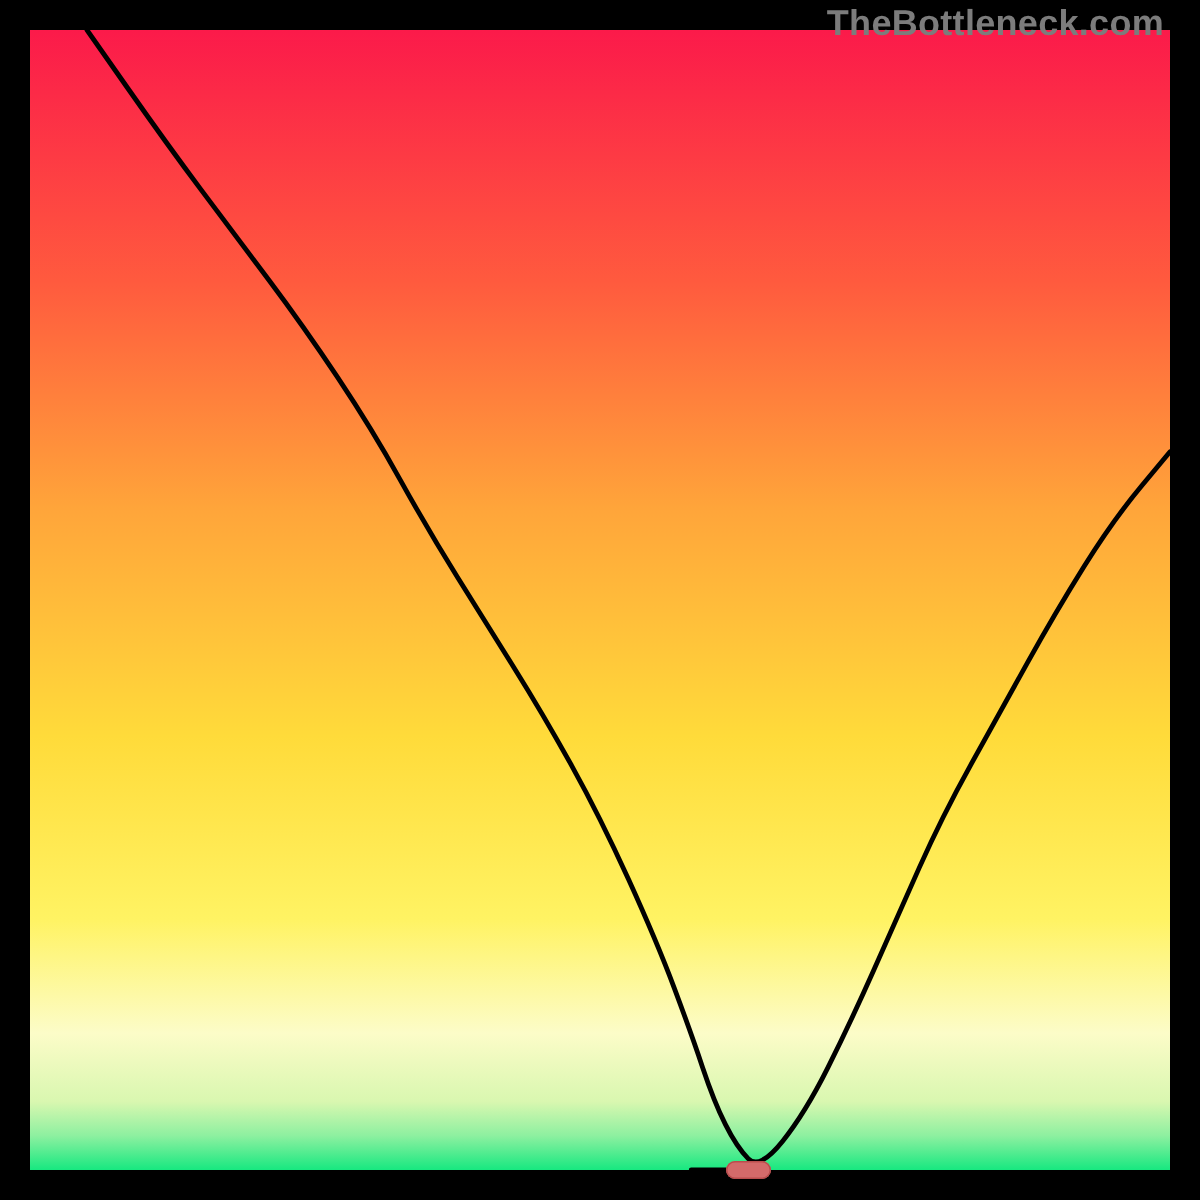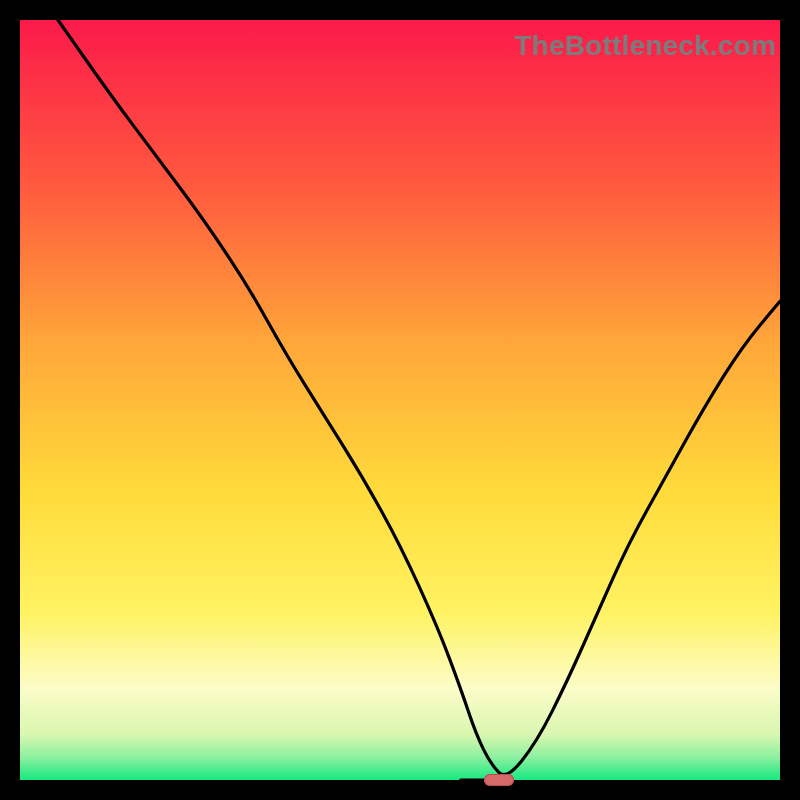--- a/index.html
+++ b/index.html
@@ -30,26 +30,25 @@
     left: 0;
     top: 0;
     width: 760px;
     height: 760px;
   }
   .watermark {
     position: absolute;
     top: 2px;
     right: 24px;
     font-family: Arial, Helvetica, sans-serif;
-    font-size: 28px;
+    font-size: 24px;
     font-weight: 600;
     color: #7c7c7c;
     letter-spacing: 0.2px;
     user-select: none;
-    margin-top: 28px;
   }
   svg {
     position: absolute;
     left: 0;
     top: 0;
   }
   .marker {
     position: absolute;
     width: 30px;
     height: 12px;

